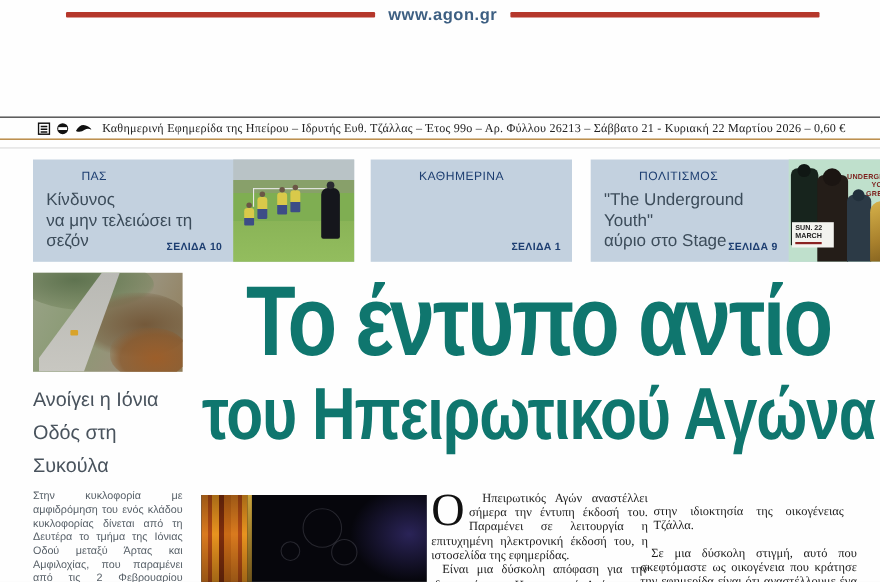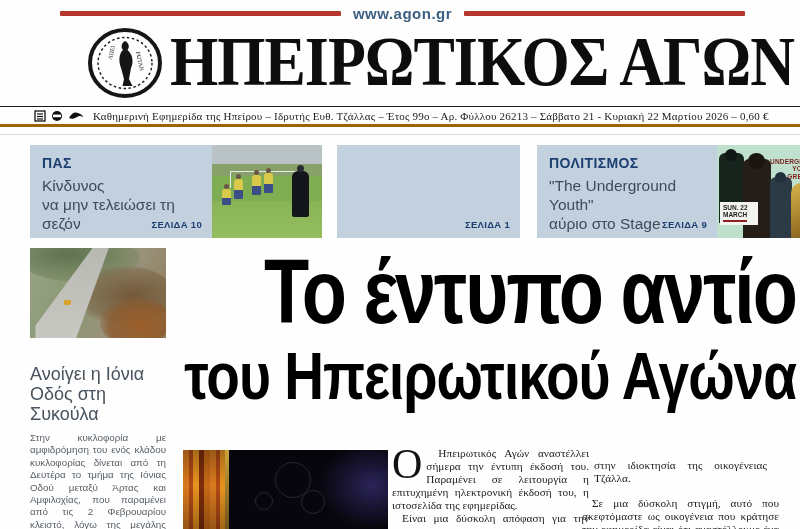--- a/index.html
+++ b/index.html
@@ -13,30 +13,30 @@
 
   
   .masthead{position:absolute;top:22px;left:0;right:0;height:82px;}
   .emblem{position:absolute;left:86px;top:4px;width:78px;height:74px;}
   .mast-title{position:absolute;left:170px;right:6px;top:4px;text-align:center;
      font-family:"Liberation Serif",serif;font-weight:bold;font-size:62px;line-height:62px;
      letter-spacing:-1px;color:#0d0d0d;transform:scaleY(1.14);transform-origin:top center;white-space:nowrap;}
 
   
   .dateline{position:absolute;top:106px;left:0;right:0;height:21px;border-top:1.5px solid #1a1a1a;
-     border-bottom:3px solid #a16207;display:flex;align-items:center;padding-left:34px;gap:5px;box-sizing:border-box;}
+     border-bottom:1px solid #a16207;display:flex;align-items:center;padding-left:34px;gap:5px;box-sizing:border-box;}
   .dateline .dtext{font-family:"Liberation Serif",serif;font-size:11px;color:#222;letter-spacing:.2px;margin-left:4px;white-space:nowrap;}
   .dl-icon{display:inline-block;}
   .divider-light{position:absolute;top:134px;left:0;right:0;height:1px;background:#d9d9d9;}
 
   
   .teaser{position:absolute;top:145px;height:93px;background:#c3d1df;display:flex;}
   .t1{left:30px;width:292px;} .t2{left:337px;width:183px;} .t3{left:537px;width:282px;}
   .t-text{position:relative;flex:1;padding:10px 10px 8px 12px;box-sizing:border-box;}
-  .kicker{font-size:14px;font-weight:bold;color:#1d3e71;letter-spacing:.4px;}
+  .kicker{font-size:11px;font-weight:normal;color:#1d3e71;letter-spacing:.4px;margin-left:32px;}
   .t-title{margin-top:5px;font-size:15.5px;line-height:19px;color:#3c4c5a;white-space:pre-line;}
   .t-page{position:absolute;right:10px;bottom:8px;font-size:9.5px;font-weight:bold;color:#1d3e71;letter-spacing:.3px;}
 
   
   .t-photo{position:relative;width:110px;height:93px;overflow:hidden;flex:none;
      background:linear-gradient(#b9c3c6 0 20%,#88a06a 20% 33%,#7fae52 33% 60%,#8ab457 60%,#93bd5e);}
   .goal{position:absolute;left:18px;top:26px;width:70px;height:16px;border:1px solid #e8e8e8;border-bottom:none;}
   .player{position:absolute;width:9px;height:20px;border-radius:3px 3px 1px 1px;
      background:linear-gradient(#d9c94a 0 55%,#3d4d86 55%);}
   .player:before{content:"";position:absolute;top:-5px;left:2px;width:5px;height:5px;border-radius:50%;background:#6b5746;}
@@ -67,25 +67,25 @@
   .hill{position:absolute;left:-10px;top:-12px;width:120px;height:46px;border-radius:50%;
      background:radial-gradient(ellipse at 40% 40%,#5f7350,#77876080 70%,transparent 75%);}
   .slide{position:absolute;right:-6px;top:18px;width:100px;height:58px;border-radius:45%;
      background:radial-gradient(ellipse at 60% 50%,#74593a,#7d6a4daa 60%,transparent 75%);}
   .trees{position:absolute;right:-4px;bottom:-6px;width:70px;height:46px;border-radius:45%;
      background:radial-gradient(ellipse at 60% 60%,#9c5e2a,#8a5a2ecc 55%,transparent 78%);}
   .road{position:absolute;left:0;top:0;width:100%;height:100%;
      clip-path:polygon(46% 0,58% 0,34% 100%,4% 100%,4% 86%);
      background:linear-gradient(#b9b9b4,#c8c7c1);}
   .digger{position:absolute;left:34px;top:52px;width:7px;height:5px;background:#d8a32a;border-radius:1px;}
-  .lc-title{margin-top:26px;font-size:18px;line-height:20px;color:#49535d;}
+  .lc-title{margin-top:10px;font-size:18px;line-height:30px;color:#49535d;}
   .lc-body{margin-top:8px;font-size:9.8px;line-height:12.4px;color:#565f67;text-align:justify;}
 
   
-  .headline{position:absolute;left:183px;top:247px;width:613px;text-align:right;color:#000000;}
+  .headline{position:absolute;left:183px;top:247px;width:613px;text-align:center;color:#0f766e;}
   .hl1{font-weight:bold;font-size:74px;line-height:74px;letter-spacing:-2px;white-space:nowrap;
        transform:scale(1,1.22);transform-origin:top center;}
   .hl2{margin-top:22px;font-weight:bold;font-size:55px;line-height:55px;letter-spacing:-1px;white-space:nowrap;
        transform:scale(1,1.22);transform-origin:top center;}
 
   
   .press-photo{position:absolute;left:183px;top:450px;width:205px;height:79px;overflow:hidden;background:#06060c;}
   .flame{position:absolute;left:0;top:0;bottom:0;width:42px;
      background:repeating-linear-gradient(90deg,#d97a1e 0 6px,#b24a14 6px 10px,#e8931f 10px 16px,#7d2d0c 16px 21px,#c96a16 21px 27px);}
   .flame:after{content:"";position:absolute;inset:0;background:linear-gradient(rgba(0,0,0,.28),rgba(0,0,0,0) 45%,rgba(0,0,0,.3));}
@@ -106,30 +106,20 @@
 <body>
 
 <div class="page">
 
   <div class="topbar">
     <div class="rule"></div>
     <div class="site">www.agon.gr</div>
     <div class="rule"></div>
   </div>
 
-  <div class="masthead">
-    <svg class="emblem" viewBox="0 0 78 74">
-      <ellipse cx="39" cy="37" rx="35" ry="33" fill="none" stroke="#161616" stroke-width="4"></ellipse>
-      <ellipse cx="39" cy="37" rx="27" ry="25.5" fill="none" stroke="#161616" stroke-width="1.4" stroke-dasharray="2.5 2.5"></ellipse>
-      <path d="M39 15 c4 2 5 6 2.5 9 c5 4 6.5 12 3.5 18 l-2 11 l3.5 7 h-10 l1.5 -7 l-3 -11 c-3 -8 -1.5 -15 2 -18 c-2.5 -3 -1.5 -7 2 -9 z" fill="#161616"></path>
-      <text x="26" y="34" font-size="6" font-family="Liberation Serif, serif" fill="#161616" transform="rotate(-78 26 34)">ΑΠΕΙ</text>
-      <text x="50" y="26" font-size="6" font-family="Liberation Serif, serif" fill="#161616" transform="rotate(78 50 26)">ΡΩΤΑΝ</text>
-    </svg>
-    <div class="mast-title">ΗΠΕΙΡΩΤΙΚΟΣ ΑΓΩΝ</div>
-  </div>
 
   <div class="dateline">
     <svg class="dl-icon" width="12" height="12" viewBox="0 0 12 12">
         <rect x="1" y="1" width="10" height="10" fill="none" stroke="#111" stroke-width="1.3"></rect>
         <line x1="3" y1="4" x2="9" y2="4" stroke="#111" stroke-width="1.2"></line>
         <line x1="3" y1="6.5" x2="9" y2="6.5" stroke="#111" stroke-width="1.2"></line>
         <line x1="3" y1="9" x2="9" y2="9" stroke="#111" stroke-width="1.2"></line>
       </svg>
     <svg class="dl-icon" width="12" height="12" viewBox="0 0 12 12">
         <circle cx="6" cy="6" r="5" fill="#111"></circle>
@@ -154,20 +144,21 @@
       <div class="player" style="left:22px;top:34px;"></div>
       <div class="player" style="left:40px;top:30px;"></div>
       <div class="player" style="left:52px;top:28px;"></div>
       <div class="player" style="left:10px;top:44px;height:16px;"></div>
       <div class="coach" style="left:80px;top:26px;"></div>
     </div>
   </div>
 
   <div class="teaser t2">
     <div class="t-text">
+      <div class="kicker">ΚΑΘΗΜΕΡΙΝΑ</div>
       <div class="t-page">ΣΕΛΙΔΑ 1</div>
     </div>
   </div>
 
   <div class="teaser t3">
     <div class="t-text">
       <div class="kicker">ΠΟΛΙΤΙΣΜΟΣ</div>
       <div class="t-title">"The Underground Youth"
 αύριο στο Stage</div>
       <div class="t-page">ΣΕΛΙΔΑ 9</div>

